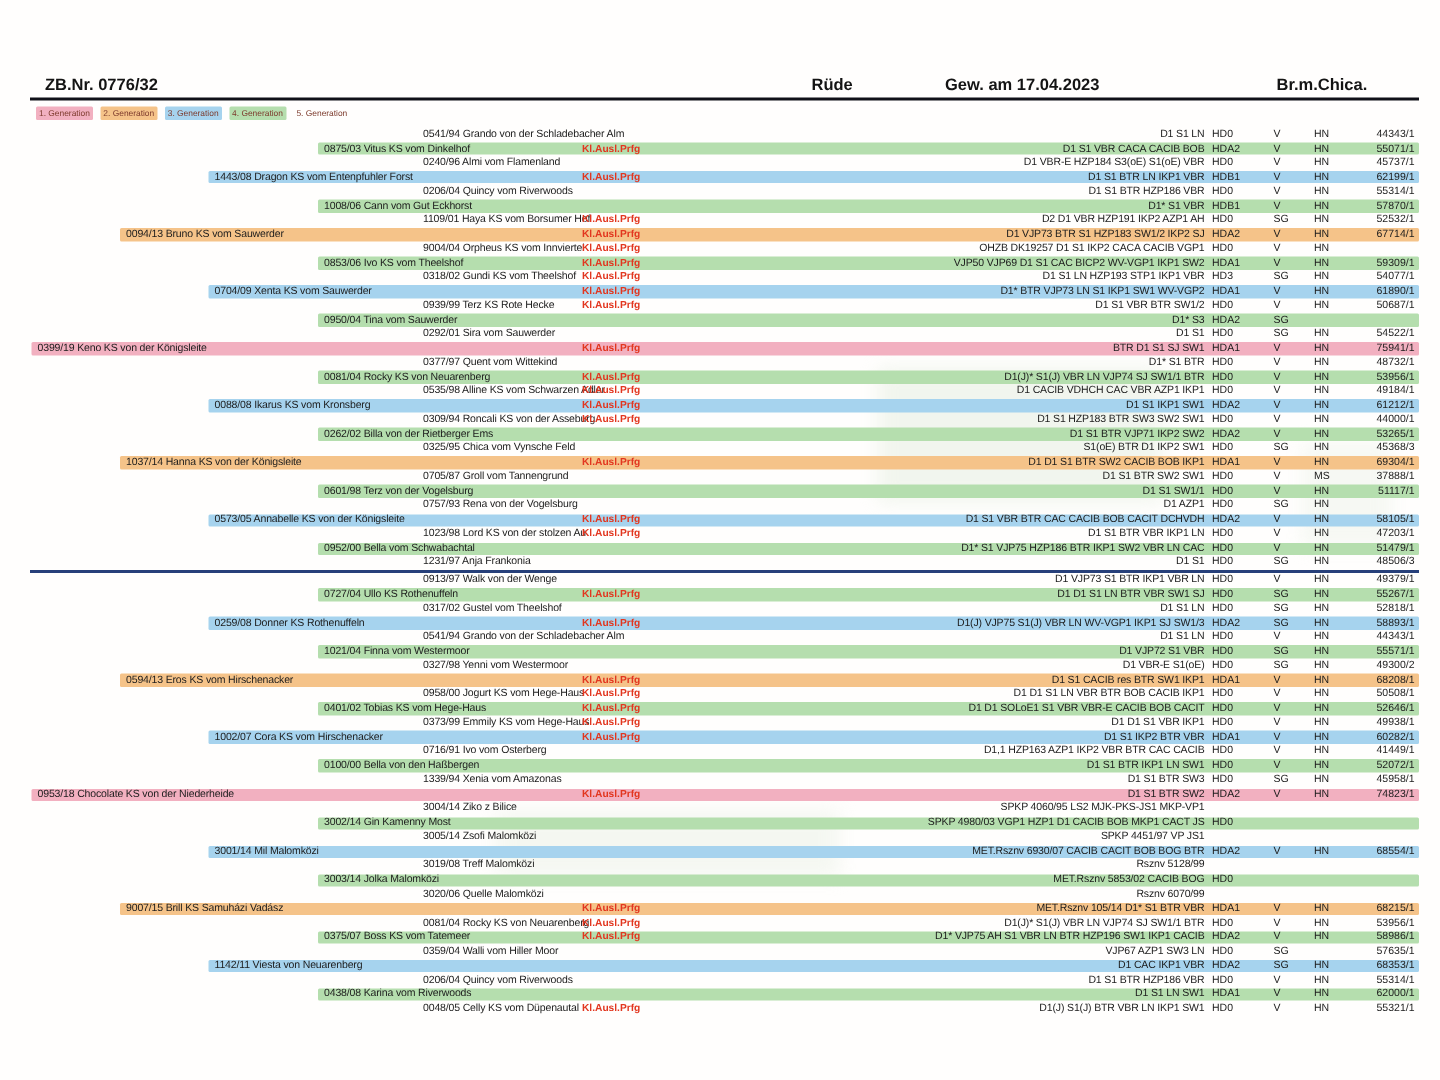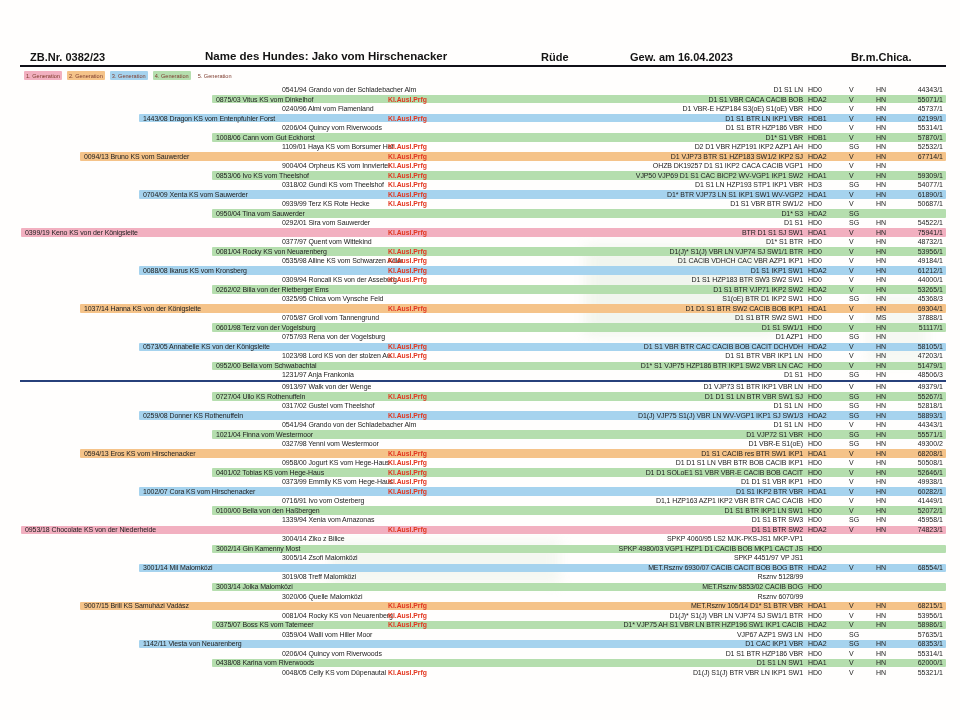--- a/index.html
+++ b/index.html
@@ -36,24 +36,23 @@
   .section-divider{height:2.2px;margin:0;}
 </style>
 </head>
 <body>
 
 <div class="canvas">
   <div class="ghost g1"></div>
   <div class="ghost g2"></div>
   <div class="ghost g3"></div>
 
-  <span class="hd h-zb">ZB.Nr. 0382/23</span>
-  <span class="hd h-name">Name des Hundes: Jako vom Hirschenacker</span>
+  <span class="hd h-zb">ZB.Nr. 0776/32</span>
   <span class="hd h-sex">Rüde</span>
-  <span class="hd h-gew">Gew. am 16.04.2023</span>
+  <span class="hd h-gew">Gew. am 17.04.2023</span>
   <span class="hd h-br">Br.m.Chica.</span>
   <div class="header-rule"></div>
 
   <div class="legend"><span class="legend-item" style="background: rgb(242, 176, 192);">1. Generation</span><span class="legend-item" style="background: rgb(245, 195, 137);">2. Generation</span><span class="legend-item" style="background: rgb(166, 211, 238);">3. Generation</span><span class="legend-item" style="background: rgb(181, 222, 174);">4. Generation</span><span class="legend-item">5. Generation</span></div>
 
   <div class="rows">
       <div class="row">
         <span class="c-name" style="left: 262px;">0541/94 Grando von der Schladebacher Alm</span>
         <span class="c-titles">D1 S1 LN</span>
         <span class="c-hd">HD0</span>

